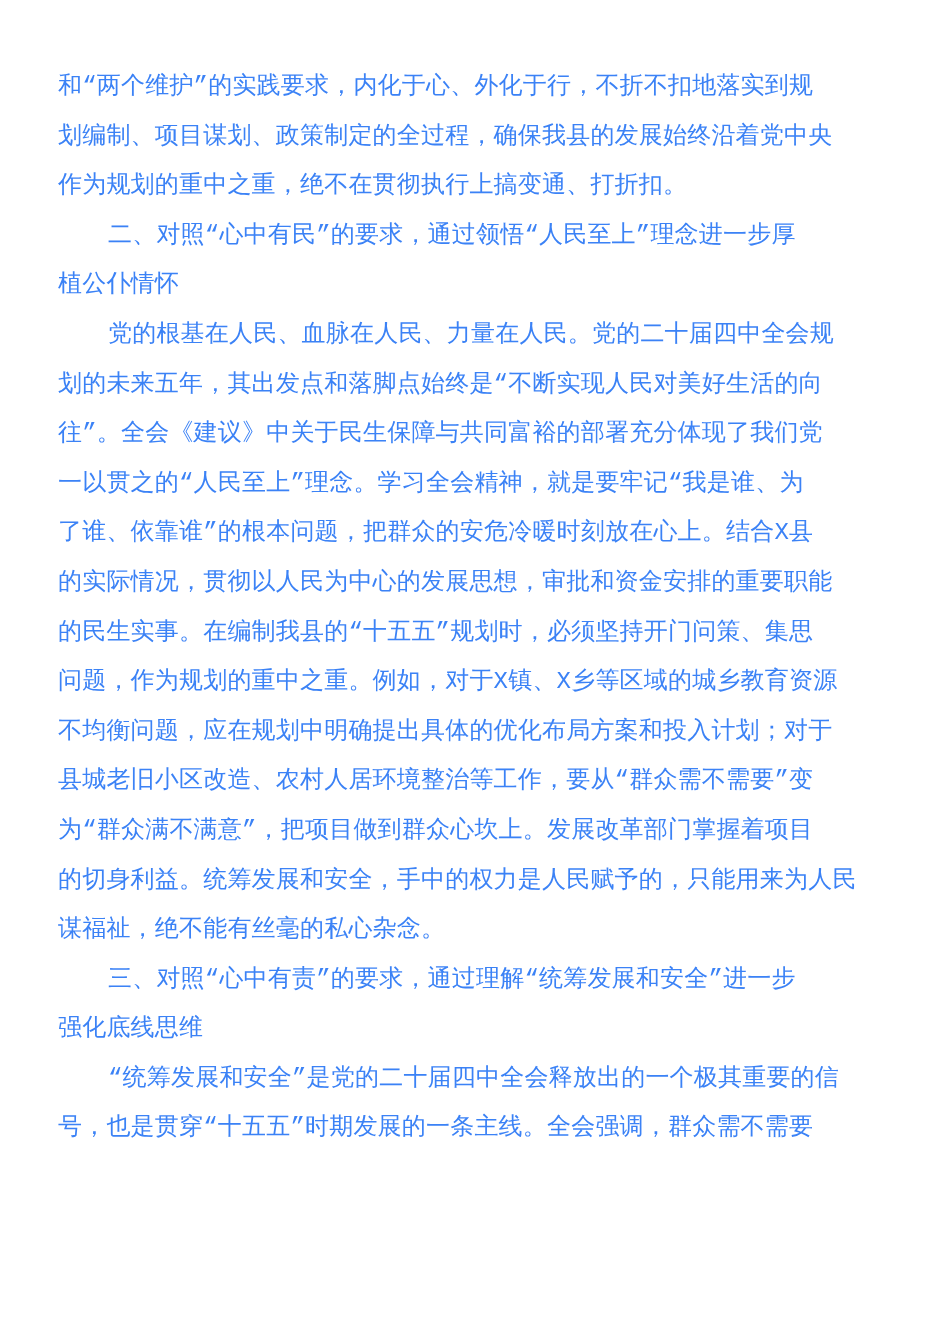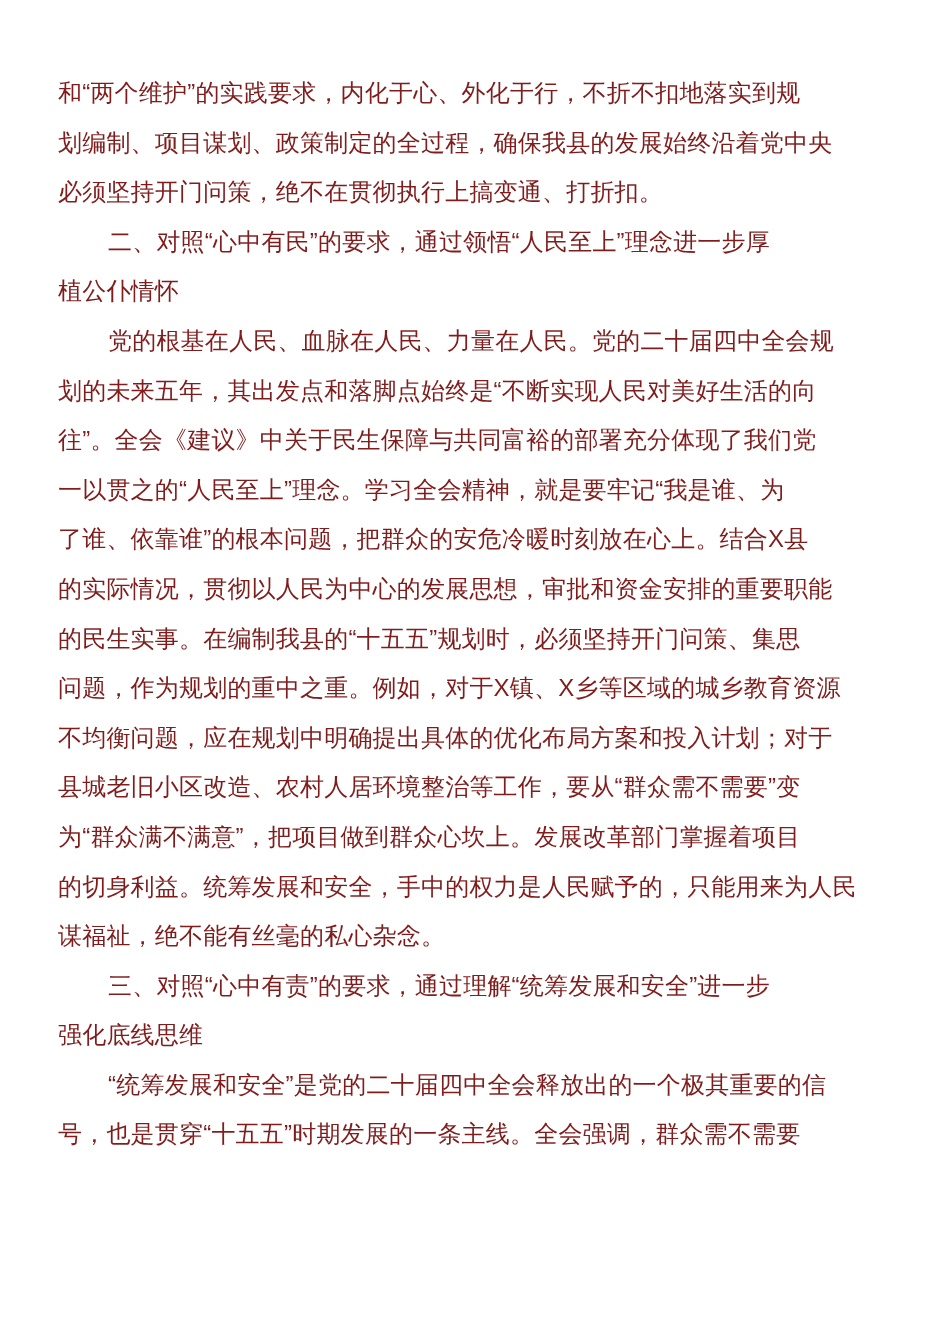--- a/index.html
+++ b/index.html
@@ -1,33 +1,33 @@
 <!DOCTYPE html>
 <html><head>
   <meta charset="utf-8">
   <style>
     html, body { margin: 0; padding: 0; background: #ffffff; }
     body { width: 950px; height: 1344px; overflow: hidden; position: relative; }
     .page {
-      position: absolute; left: 58px; top: 68px; width: 826px;
-      font-family: Liberation Sans, sans-serif;
-      color: #7f1d1d; font-size: 24px; line-height: 49.6px;
+      position: absolute; left: 58px; top: 62px; width: 826px;
+      font-family: Liberation Mono, monospace;
+      color: #3b82f6; font-size: 24px; line-height: 49.6px;
       text-align: justify; letter-spacing: 0.2px;
     }
     .line { display: block; height: 49.6px; white-space: nowrap; overflow: visible; }
     .indent { padding-left: 50px; }
   </style>
 </head>
 <body>
 
 <div class="page">
   <div>
     <span class="line">和“两个维护”的实践要求，内化于心、外化于行，不折不扣地落实到规</span>
     <span class="line">划编制、项目谋划、政策制定的全过程，确保我县的发展始终沿着党中央</span>
-    <span class="line">必须坚持开门问策，绝不在贯彻执行上搞变通、打折扣。</span>
+    <span class="line">作为规划的重中之重，绝不在贯彻执行上搞变通、打折扣。</span>
   </div>
   <div>
     <span class="line indent">二、对照“心中有民”的要求，通过领悟“人民至上”理念进一步厚</span>
     <span class="line">植公仆情怀</span>
   </div>
   <div>
     <span class="line indent">党的根基在人民、血脉在人民、力量在人民。党的二十届四中全会规</span>
     <span class="line">划的未来五年，其出发点和落脚点始终是“不断实现人民对美好生活的向</span>
     <span class="line">往”。全会《建议》中关于民生保障与共同富裕的部署充分体现了我们党</span>
     <span class="line">一以贯之的“人民至上”理念。学习全会精神，就是要牢记“我是谁、为</span>

